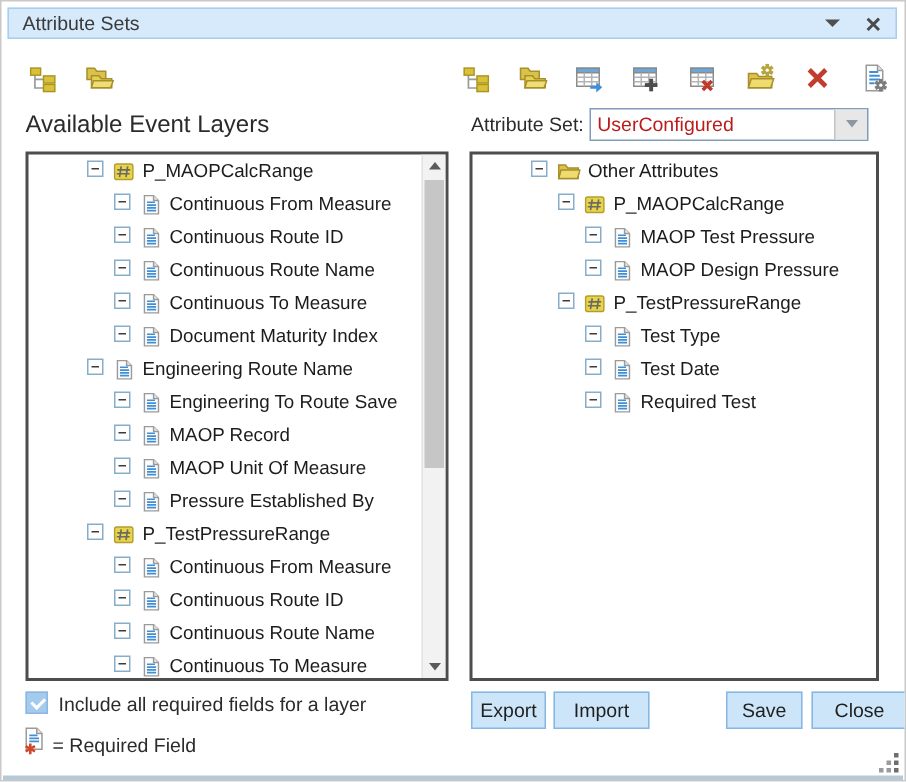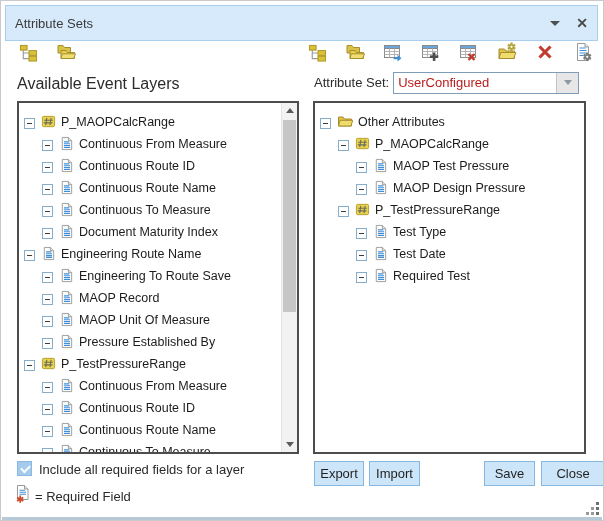--- a/index.html
+++ b/index.html
@@ -2,21 +2,21 @@
 <html><head>
 <meta charset="utf-8">
 <style>
   html,body{margin:0;padding:0;background:#fff;}
   body{width:604px;height:521px;font-family:"Liberation Sans",sans-serif;-webkit-font-smoothing:antialiased;}
   .dialog{position:absolute;left:0;top:0;width:604px;height:521px;box-sizing:border-box;
           background:#fff;border:1px solid #c9c9c9;overflow:hidden;}
   .bottom-strip{position:absolute;left:1px;right:1px;bottom:0;height:3px;background:#b7c9d6;}
 
   
-  .titlebar{position:absolute;left:4px;top:4px;width:593px;height:36px;box-sizing:border-box;
+  .titlebar{position:absolute;left:4px;top:4px;width:593px;height:21px;box-sizing:border-box;
             background:#d6eafb;border:1px solid #a9cdec;display:flex;align-items:center;padding:0 9px;}
   .titlebar .title{font-size:13px;color:#3a3a3a;flex:1;}
   .tb-caret{width:0;height:0;border-left:5px solid transparent;border-right:5px solid transparent;
             border-top:5px solid #4f4f4f;margin-right:16px;cursor:pointer;}
   .tb-close{font-size:14px;font-weight:bold;color:#4a4a4a;cursor:pointer;line-height:1;}
 
   
   .toolbar{position:absolute;left:16px;right:9px;top:37px;height:28px;display:flex;justify-content:space-between;align-items:center;}
   .tb-group{display:flex;align-items:center;}
   .tb-group.left{gap:16px;}
@@ -32,21 +32,21 @@
   .dropdown .dd-value{flex:1;font-size:13px;color:#b91c1c;padding-left:4px;white-space:nowrap;overflow:hidden;}
   .dd-btn{width:21px;height:20px;background:#e7e7e7;border-left:1px solid #c3c3c3;display:flex;align-items:center;justify-content:center;}
   .dd-btn .caret{width:0;height:0;border-left:4px solid transparent;border-right:4px solid transparent;border-top:5px solid #8c97a3;}
 
   
   .panel{position:absolute;top:100px;height:353px;box-sizing:border-box;background:#fff;border:2px solid #4d4d4d;overflow:hidden;}
   .panel.left{left:16px;width:282px;}
   .panel.right{left:312px;width:273px;}
   .tree{position:absolute;left:0;top:0;right:0;bottom:0;padding-top:4px;overflow:hidden;}
   .panel.left .tree{right:15px;}
-  .tree-row{height:22px;display:flex;align-items:flex-end;cursor:default;}
+  .tree-row{height:22px;display:flex;align-items:flex-start;cursor:default;margin-left:34px;}
   .expand-box{width:11px;height:11px;box-sizing:border-box;border:1px solid #86aecb;background:#fff;
               position:relative;flex:0 0 auto;cursor:pointer;}
   .expand-box::after{content:"";position:absolute;left:2px;right:2px;top:4px;height:1px;background:#3c3c3c;}
   .tree-icon{margin-left:6px;flex:0 0 auto;display:flex;align-items:center;}
   .tree-label{margin-left:5px;font-size:12.5px;color:#1c1c1c;white-space:nowrap;}
 
   
   .scrollbar{position:absolute;right:0;top:0;bottom:0;width:15px;background:#f2f2f2;border-left:1px solid #e3e3e3;}
   .sb-arrow{position:absolute;left:0;width:15px;height:15px;display:flex;align-items:center;justify-content:center;cursor:pointer;}
   .sb-arrow.up{top:0;}
@@ -59,21 +59,21 @@
   .checkbox{position:absolute;left:16px;top:460px;width:15px;height:15px;box-sizing:border-box;
             background:#a4cbee;border:1px solid #8bb7e0;cursor:pointer;}
   .checkbox .check{position:absolute;left:3px;top:3px;width:7px;height:4px;border-left:2px solid #fff;
                    border-bottom:2px solid #fff;transform:rotate(-45deg);}
   .include-label{position:absolute;left:38px;top:461px;font-size:13px;color:#2b2b2b;}
   .req-icon{position:absolute;left:13px;top:483px;}
   .req-label{position:absolute;left:34px;top:488px;font-size:13px;color:#2b2b2b;}
   .btn{position:absolute;top:460px;height:25px;box-sizing:border-box;background:#cde5f8;border:1px solid #86b7e2;
        font-family:"Liberation Sans",sans-serif;font-size:13px;color:#1f1f1f;display:flex;align-items:center;justify-content:center;cursor:pointer;}
   .btn-export{left:313px;width:50px;}
-  .btn-import{left:368px;width:51px;}
+  .btn-import{left:368px;width:64px;}
   .btn-save{left:483px;width:51px;}
   .btn-close{left:540px;width:64px;}
 
   
   .grip{position:absolute;right:4px;bottom:5px;width:13px;height:13px;}
   .grip i{position:absolute;width:3px;height:3px;background:#9a9a9a;}
   .grip i.d{background:#6e6e6e;}
 </style>
 </head>
 <body>

